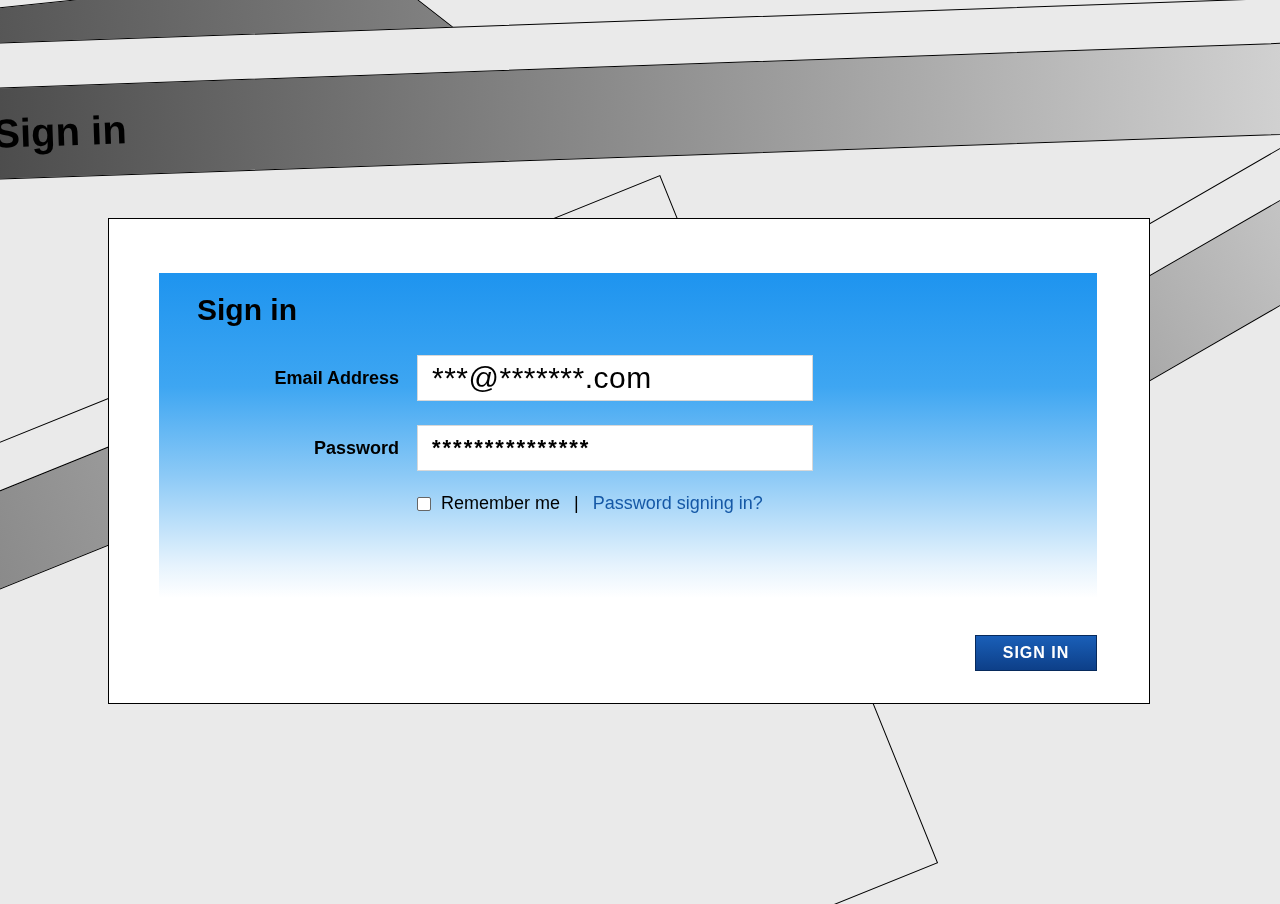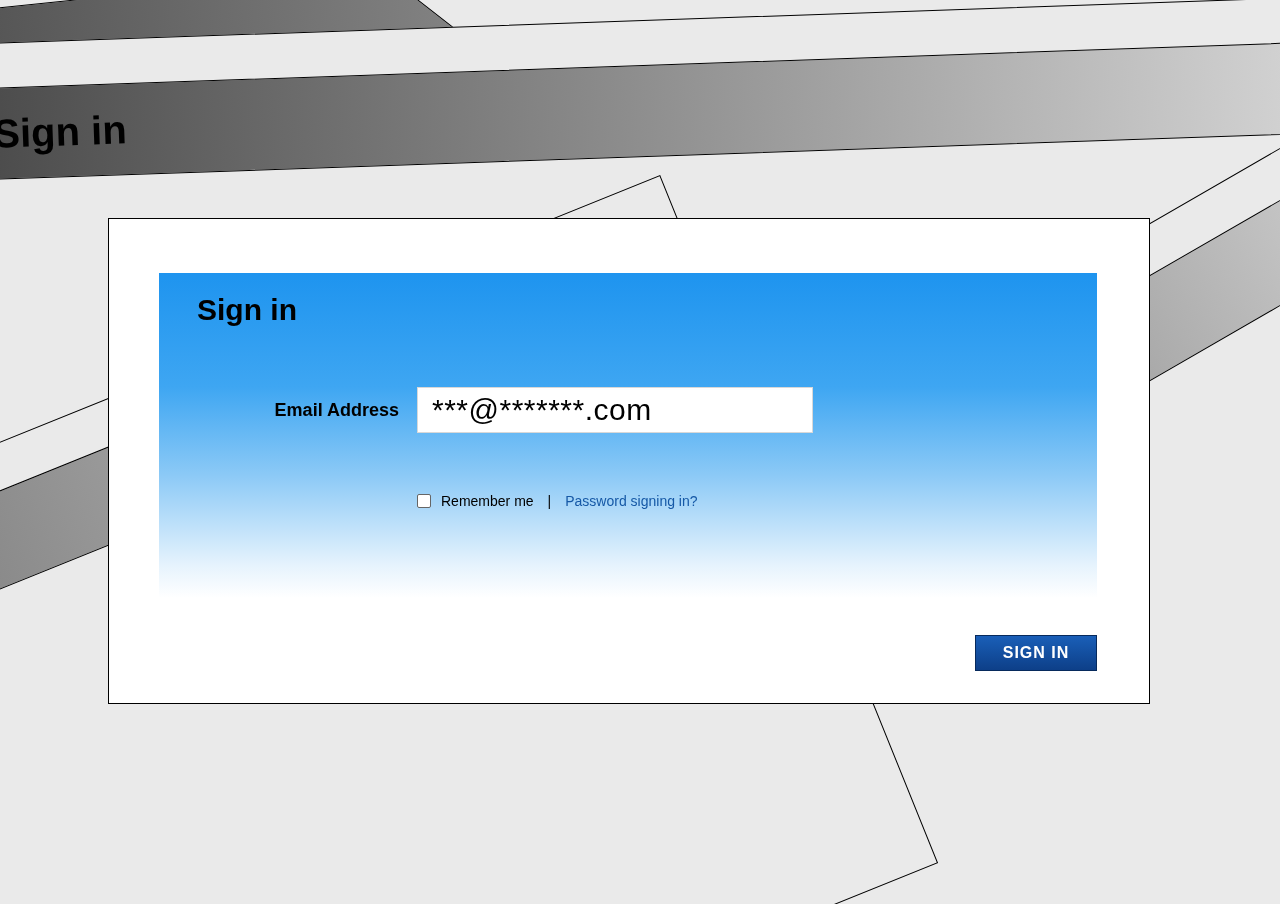--- a/index.html
+++ b/index.html
@@ -91,21 +91,21 @@
     font-family: Arial, Helvetica, sans-serif;
   }
 
   .form-row {
     position: absolute;
     left: 0;
     right: 0;
     display: flex;
     align-items: center;
   }
-  .row-email { top: 82px; margin-top: 32px; }
+  .row-email { top: 82px; }
   .row-pass  { top: 152px; }
 
   .field-label {
     width: 258px;
     text-align: right;
     padding-right: 18px;
     font-size: 18px;
     font-weight: 700;
     color: #000;
     font-family: Arial, Helvetica, sans-serif;
@@ -131,21 +131,21 @@
     font-weight: 700;
     font-family: Arial, Helvetica, sans-serif;
   }
 
   .opts-row {
     position: absolute;
     left: 258px;
     top: 220px;
     display: flex;
     align-items: center;
-    font-size: 14px;
+    font-size: 18px;
     color: #000;
     font-family: Arial, Helvetica, sans-serif;
   }
   .remember-check {
     width: 12px;
     height: 12px;
     border: 1px solid #666;
     border-radius: 2px;
     background: #fff;
     margin-right: 10px;
@@ -224,20 +224,24 @@
 
 <div class="card">
   <div class="card-inner">
     <div class="signin-title">Sign in</div>
 
     <div class="form-row row-email">
       <div class="field-label">Email Address</div>
       <div class="text-field">***@*******.com</div>
     </div>
 
+    <div class="form-row row-pass">
+      <div class="field-label">Password</div>
+      <div class="text-field pass-field">***************</div>
+    </div>
 
     <div class="opts-row">
       <span class="remember-check"></span>
       <span>Remember me</span>
       <span class="opts-sep">|</span>
       <span class="trouble-link">Password signing in?</span>
     </div>
   </div>
 
   <div class="signin-btn">SIGN IN</div>

